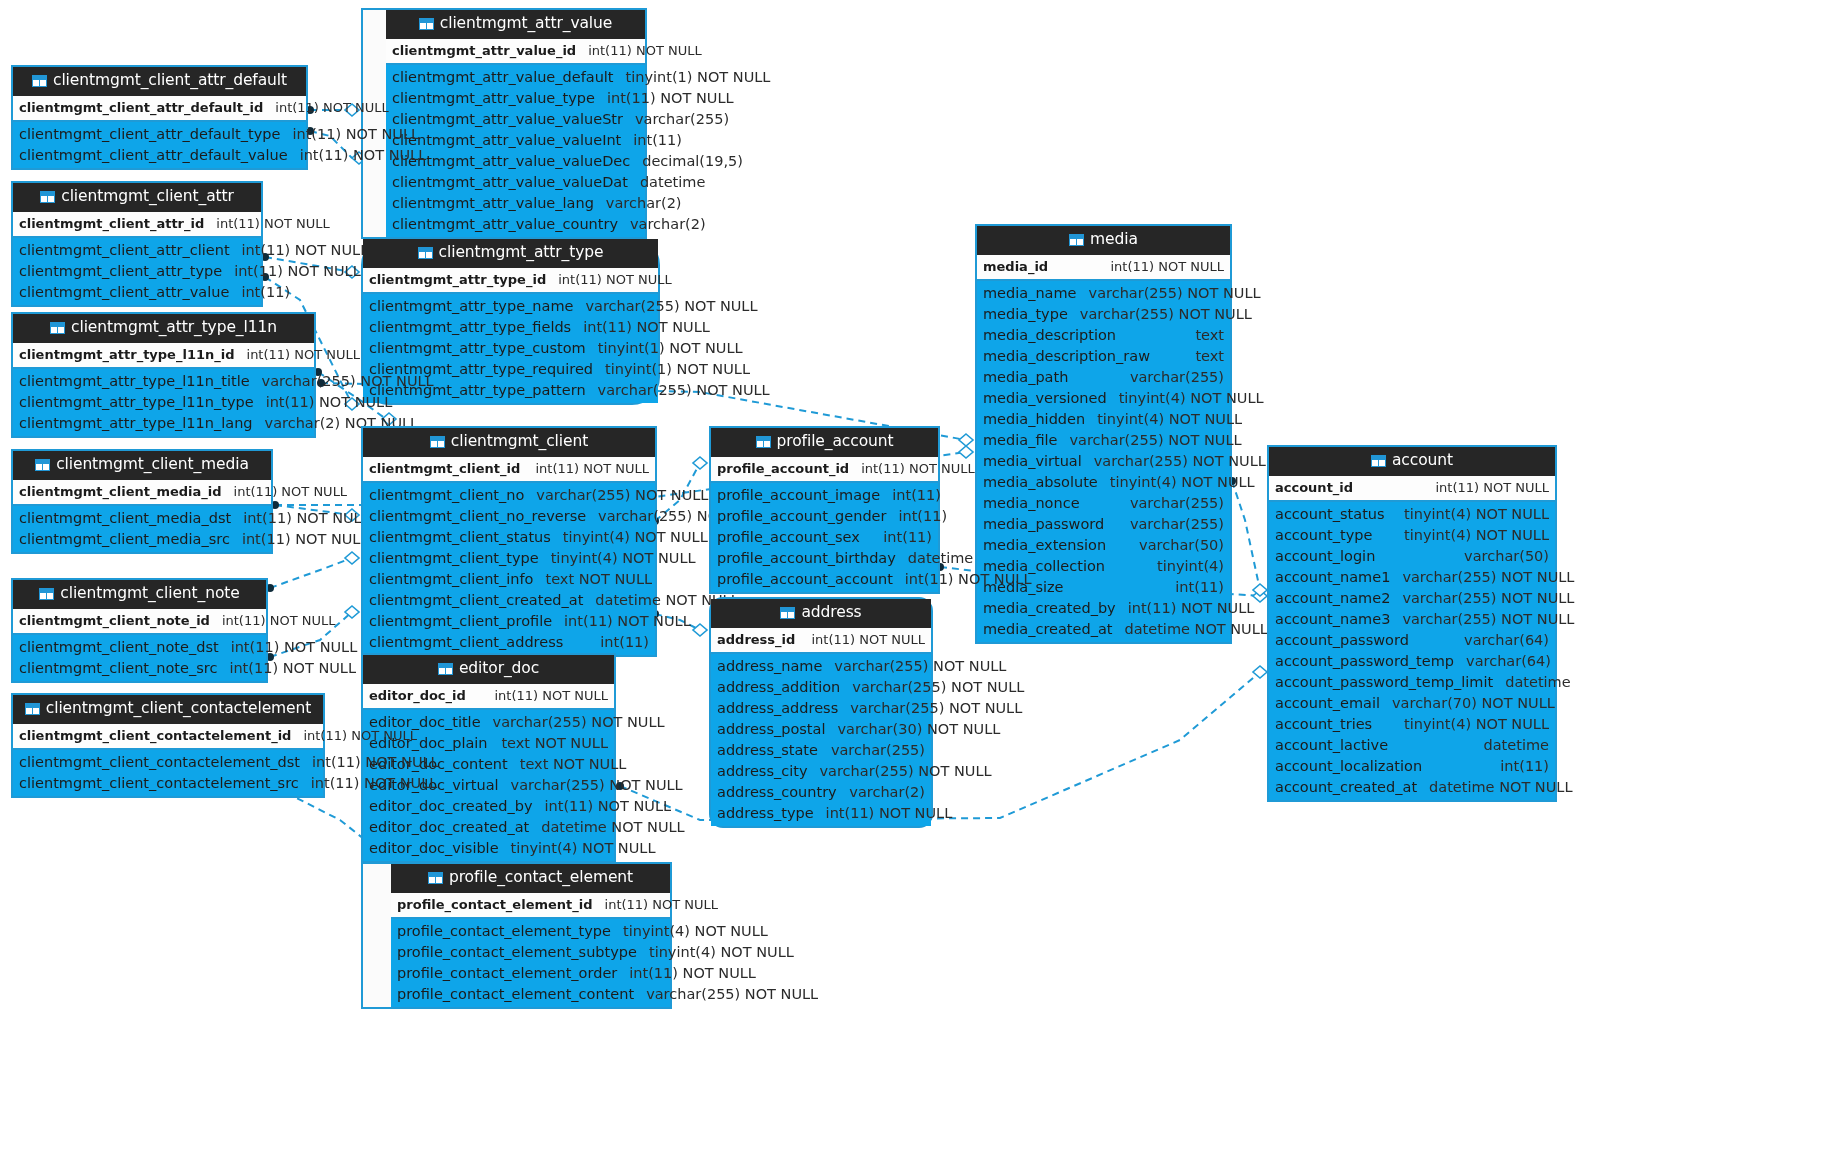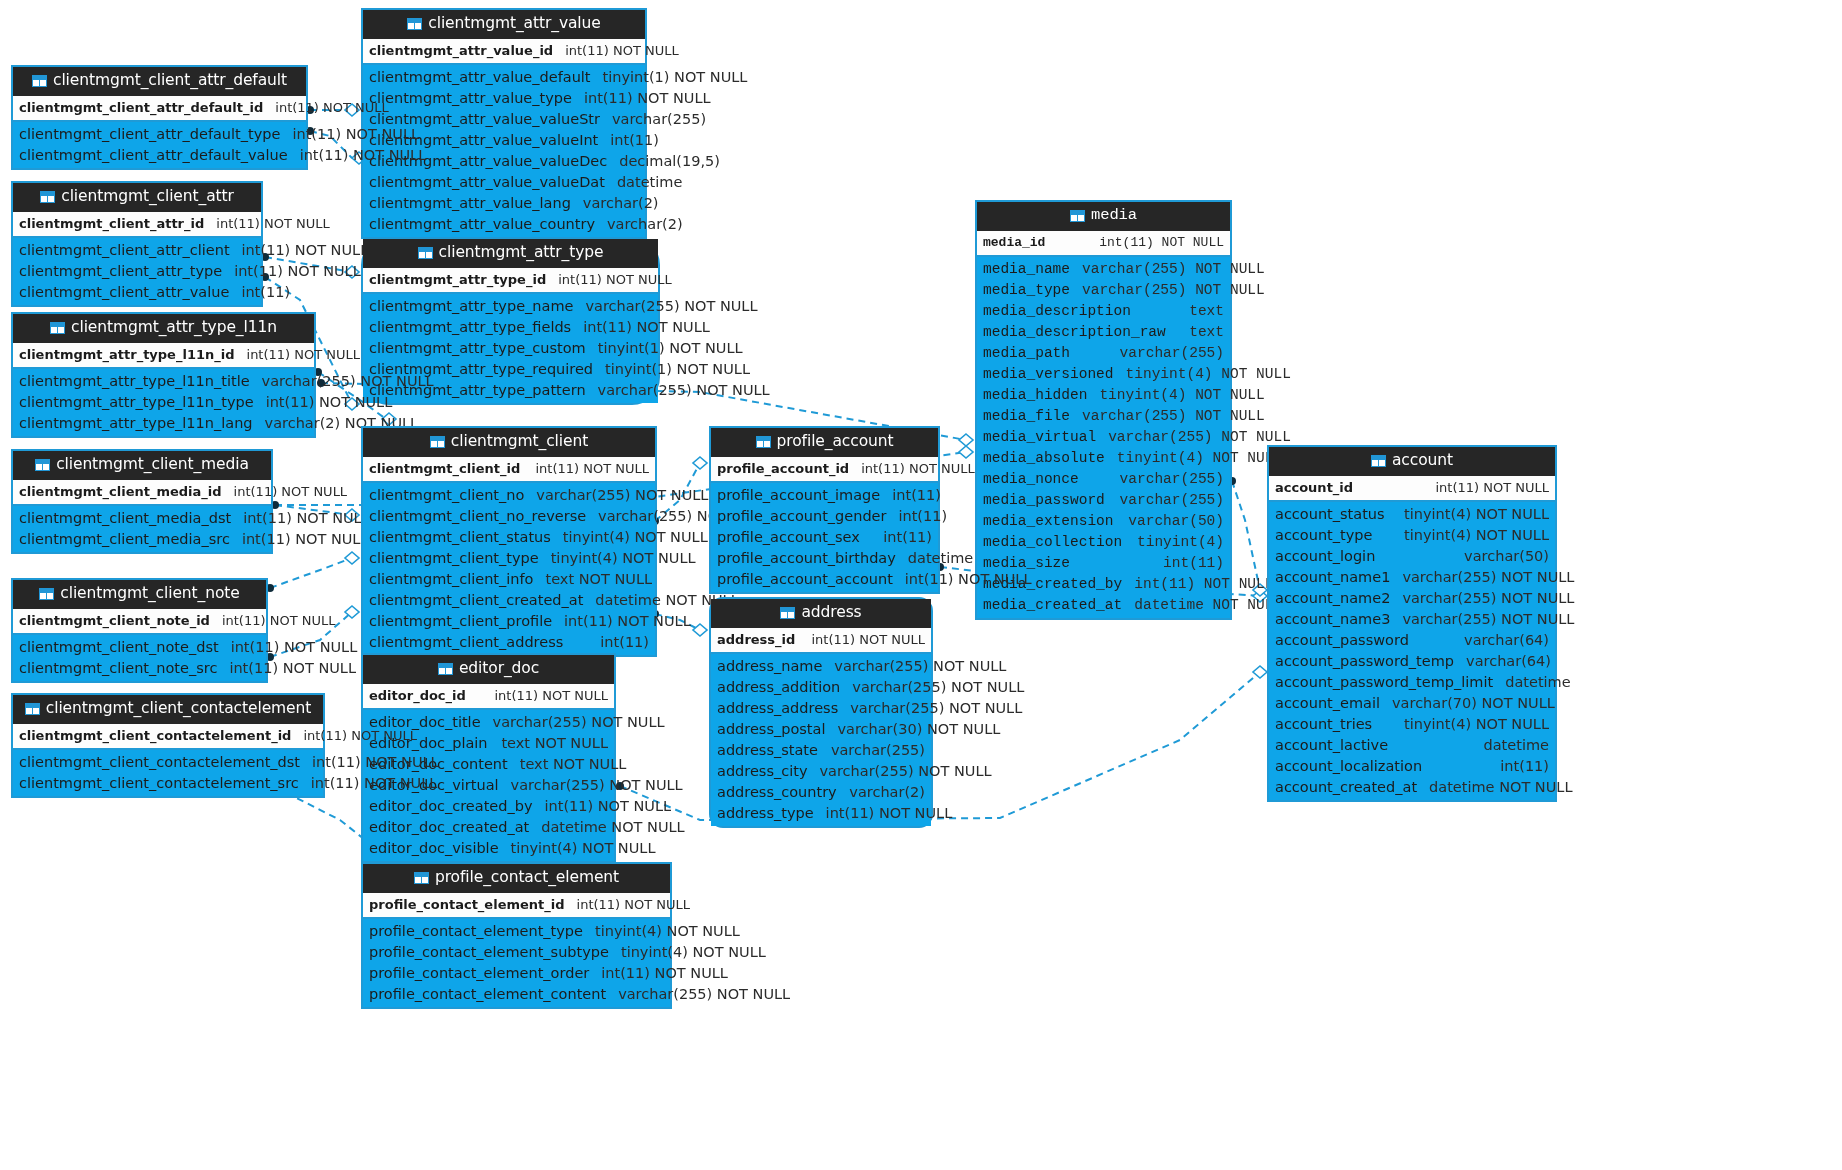--- a/index.html
+++ b/index.html
@@ -148,21 +148,21 @@
       <polygon points="352,552 359,558 352,564 345,558"></polygon>
       <polygon points="352,606 359,612 352,618 345,612"></polygon>
       <polygon points="391,852 398,858 391,864 384,858"></polygon>
       <polygon points="700,457 707,463 700,469 693,463"></polygon>
       <polygon points="700,624 707,630 700,636 693,630"></polygon>
       <polygon points="1260,590 1267,596 1260,602 1253,596"></polygon>
       <polygon points="1260,584 1267,590 1260,596 1253,590"></polygon>
       <polygon points="1260,666 1267,672 1260,678 1253,672"></polygon>
     </g>
   </svg>
-<div class="entity" style="left: 361px; top: 8px; width: 286px;">
+<div class="entity" style="left: 361px; top: 8px; width: 286px; padding-left: 23px;">
       <div class="entity-title">
         <span class="tbl-icon"></span>
         <span>clientmgmt_attr_value</span>
       </div>
       <div class="pk-row">
         <span class="col-name">clientmgmt_attr_value_id</span>
         <span class="col-type">int(11) NOT NULL</span>
       </div>
       <div class="body-rows">
         <div class="attr-row">
@@ -292,21 +292,21 @@
         <div class="attr-row">
           <span class="col-name">clientmgmt_attr_type_l11n_type</span>
           <span class="col-type">int(11) NOT NULL</span>
         </div>
         <div class="attr-row">
           <span class="col-name">clientmgmt_attr_type_l11n_lang</span>
           <span class="col-type">varchar(2) NOT NULL</span>
         </div>
       </div>
     </div>
-    <div class="entity" style="left: 975px; top: 200px; width: 257px; font-family: Liberation Mono, monospace;">
+    <div class="entity" style="left: 975px; top: 224px; width: 257px;">
       <div class="entity-title">
         <span class="tbl-icon"></span>
         <span>media</span>
       </div>
       <div class="pk-row">
         <span class="col-name">media_id</span>
         <span class="col-type">int(11) NOT NULL</span>
       </div>
       <div class="body-rows">
         <div class="attr-row">
@@ -660,21 +660,21 @@
         <div class="attr-row">
           <span class="col-name">clientmgmt_client_contactelement_dst</span>
           <span class="col-type">int(11) NOT NULL</span>
         </div>
         <div class="attr-row">
           <span class="col-name">clientmgmt_client_contactelement_src</span>
           <span class="col-type">int(11) NOT NULL</span>
         </div>
       </div>
     </div>
-    <div class="entity" style="left: 361px; top: 862px; width: 311px;">
+    <div class="entity" style="left: 361px; top: 862px; width: 311px; padding-left: 28px;">
       <div class="entity-title">
         <span class="tbl-icon"></span>
         <span>profile_contact_element</span>
       </div>
       <div class="pk-row">
         <span class="col-name">profile_contact_element_id</span>
         <span class="col-type">int(11) NOT NULL</span>
       </div>
       <div class="body-rows">
         <div class="attr-row">

